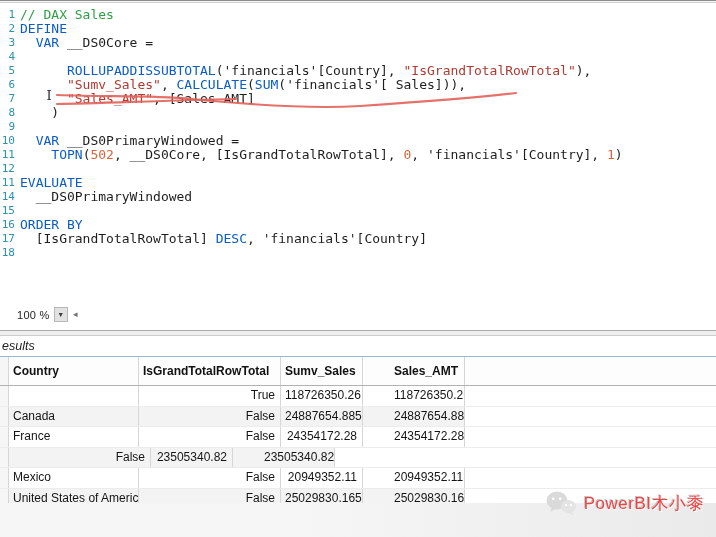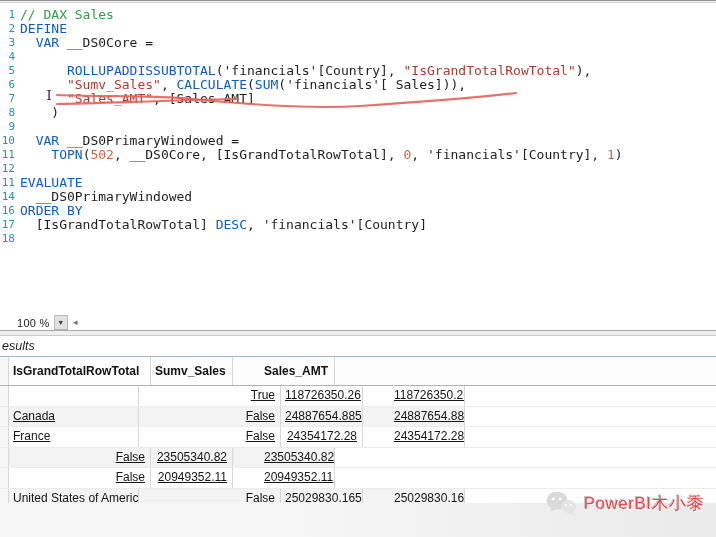--- a/index.html
+++ b/index.html
@@ -16,35 +16,35 @@
                  color:var(--ln-color);}
   .code-line .code{padding-left:3px;}
   .kw{color:var(--kw-color);}
   .str{color:var(--str-color);}
   .com{color:var(--com-color);}
   .num{color:var(--num-color);}
   .annotation{position:absolute;top:0;left:0;pointer-events:none;}
   .ibeam{position:absolute;left:44px;top:88px;width:10px;height:16px;
          font-family:"DejaVu Serif",serif;font-size:13px;line-height:16px;color:#2b2b2b;text-align:center;}
   
-  .editor-bottom-bar{position:absolute;top:312px;left:0;width:716px;height:22px;background:#fff;}
+  .editor-bottom-bar{position:absolute;top:304px;left:0;width:716px;height:22px;background:#fff;}
   .zoom-control{position:absolute;left:17px;top:2px;display:flex;align-items:center;height:17px;}
   .zoom-label{font-size:11px;color:#1e1e1e;letter-spacing:.3px;}
   .zoom-btn{margin-left:4px;width:14px;height:15px;background:#e2e2e2;border:1px solid #b8b8b8;
             box-sizing:border-box;display:flex;align-items:center;justify-content:center;cursor:pointer;}
   .zoom-btn .chev{font-size:7px;color:#3c3c3c;line-height:1;}
   .scroll-left{position:absolute;left:73px;top:4px;font-size:9px;color:#6e6e6e;line-height:12px;cursor:pointer;}
   
   .splitter{position:absolute;top:330px;left:0;width:716px;height:6px;background:#efefef;
             border-top:1px solid #a9a9a9;border-bottom:1px solid #cccccc;box-sizing:border-box;cursor:row-resize;}
   .results-label{position:absolute;top:339px;left:2px;font-size:12.5px;color:#1e1e1e;font-style:italic;}
   
   .grid{position:absolute;top:356px;left:0;width:716px;border-top:1px solid var(--grid-top-border);
         font-size:12px;color:#151515;}
-  .grow{display:flex;height:19.5px;line-height:19.5px;text-decoration:underline;}
+  .grow{display:flex;height:19.5px;line-height:19.5px;}
   .ghead-row{display:flex;height:28px;line-height:28px;background:#fdfdfd;border-bottom:1px solid #b2b2b2;}
   .gcell{box-sizing:border-box;border-right:1px solid #d6d6d6;padding:0 5px 0 4px;overflow:hidden;white-space:nowrap;}
   .ghead-row .gcell{font-weight:700;color:#111;}
   .c0{flex:0 0 9px;padding:0;background:#f6f6f6;}
   .c1{flex:0 0 130px;}
   .c2{flex:0 0 142px;}
   .c3{flex:0 0 82px;}
   .c4{flex:0 0 75px;margin-left:27px;}
   .cf{flex:1 1 auto;border-right:none;}
   .right{text-align:right;}
@@ -76,20 +76,21 @@
         <div class="code-line"><span class="ln">5</span><span class="code"><span>      </span><span class="kw">ROLLUPADDISSUBTOTAL</span><span>('financials'[Country], </span><span class="str">"IsGrandTotalRowTotal"</span><span>),</span></span></div>
         <div class="code-line"><span class="ln">6</span><span class="code"><span>      </span><span class="str">"Sumv_Sales"</span><span>, </span><span class="kw">CALCULATE</span><span>(</span><span class="kw">SUM</span><span>('financials'[ Sales])),</span></span></div>
         <div class="code-line"><span class="ln">7</span><span class="code"><span>      </span><span class="str">"Sales_AMT"</span><span>, [Sales AMT]</span></span></div>
         <div class="code-line"><span class="ln">8</span><span class="code"><span>    )</span></span></div>
         <div class="code-line"><span class="ln">9</span><span class="code"></span></div>
         <div class="code-line"><span class="ln">10</span><span class="code"><span>  </span><span class="kw">VAR</span><span> __DS0PrimaryWindowed =</span></span></div>
         <div class="code-line"><span class="ln">11</span><span class="code"><span>    </span><span class="kw">TOPN</span><span>(</span><span class="num">502</span><span>, __DS0Core, [IsGrandTotalRowTotal], </span><span class="num">0</span><span>, 'financials'[Country], </span><span class="num">1</span><span>)</span></span></div>
         <div class="code-line"><span class="ln">12</span><span class="code"></span></div>
         <div class="code-line"><span class="ln">11</span><span class="code"><span class="kw">EVALUATE</span></span></div>
         <div class="code-line"><span class="ln">14</span><span class="code"><span>  __DS0PrimaryWindowed</span></span></div>
+        <div class="code-line"><span class="ln">15</span><span class="code"></span></div>
         <div class="code-line"><span class="ln">16</span><span class="code"><span class="kw">ORDER BY</span></span></div>
         <div class="code-line"><span class="ln">17</span><span class="code"><span>  [IsGrandTotalRowTotal] </span><span class="kw">DESC</span><span>, 'financials'[Country]</span></span></div>
         <div class="code-line"><span class="ln">18</span><span class="code"></span></div>
       </div>
   </div>
 
   <svg class="annotation" width="716" height="300" viewBox="0 0 716 300" fill="none">
     <path d="M57 95 C110 97 150 95 192 99 C252 105 312 109 360 106 C420 102 482 97 516 93" stroke="#e2635a" stroke-width="2.2" stroke-linecap="round" opacity="0.9"></path>
     <path d="M57 104 C100 103.5 160 100.5 236 99" stroke="#e2635a" stroke-width="2.2" stroke-linecap="round" opacity="0.9"></path>
   </svg>
@@ -106,20 +107,21 @@
     <span class="scroll-left">◂</span>
   </div>
 
   <div class="splitter"></div>
 
   <div class="results-label">esults</div>
 
   <div class="grid">
     <div class="ghead-row">
         <div class="gcell c0"></div>
+        <div class="gcell c1">Country</div>
         <div class="gcell c2">IsGrandTotalRowTotal</div>
         <div class="gcell c3">Sumv_Sales</div>
         <div class="gcell c4">Sales_AMT</div>
         <div class="gcell cf"></div>
       </div>
     <div class="gbody">
         <div class="grow">
           <div class="gcell c0"></div>
           <div class="gcell c1"></div>
           <div class="gcell c2 right">True</div>
@@ -145,20 +147,21 @@
         </div>
         <div class="grow">
           <div class="gcell c0"></div>
           <div class="gcell c2 right">False</div>
           <div class="gcell c3 right">23505340.82</div>
           <div class="gcell c4 right">23505340.82</div>
           <div class="gcell cf"></div>
         </div>
         <div class="grow">
           <div class="gcell c0"></div>
+          <div class="gcell c1">Mexico</div>
           <div class="gcell c2 right">False</div>
           <div class="gcell c3 right">20949352.11</div>
           <div class="gcell c4 right">20949352.11</div>
           <div class="gcell cf"></div>
         </div>
         <div class="grow">
           <div class="gcell c0"></div>
           <div class="gcell c1">United States of America</div>
           <div class="gcell c2 right">False</div>
           <div class="gcell c3 right">25029830.165</div>

